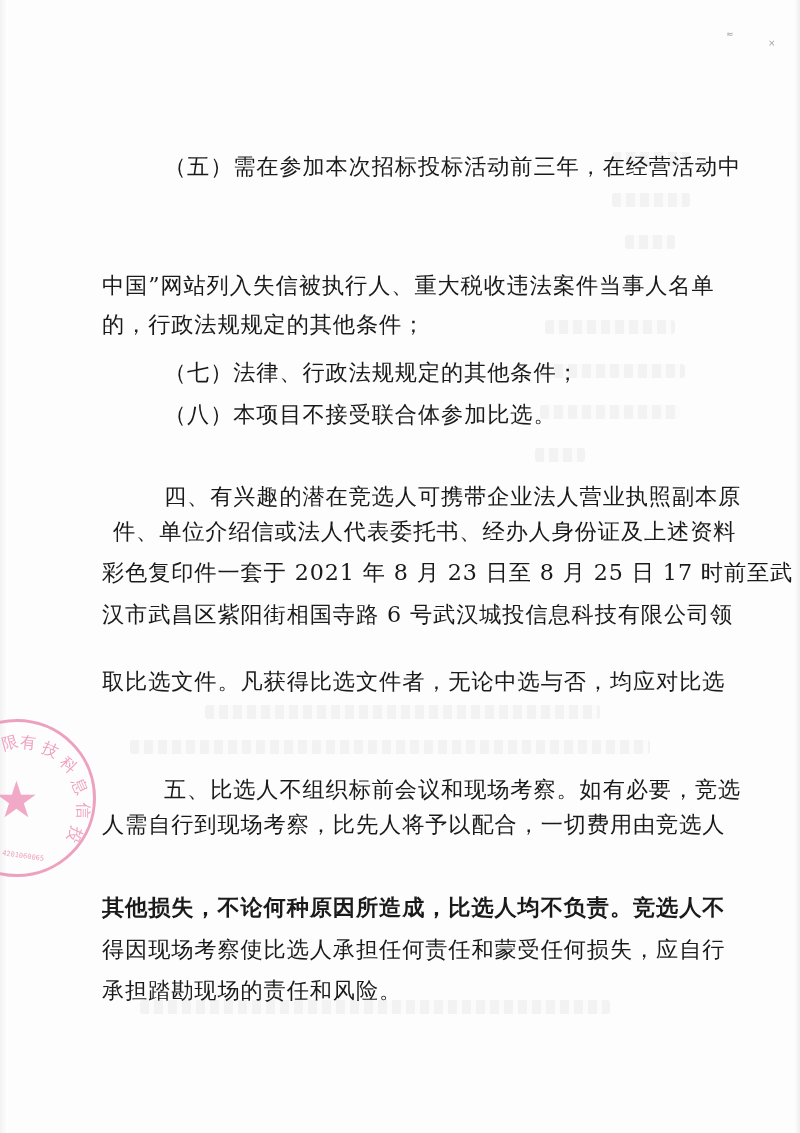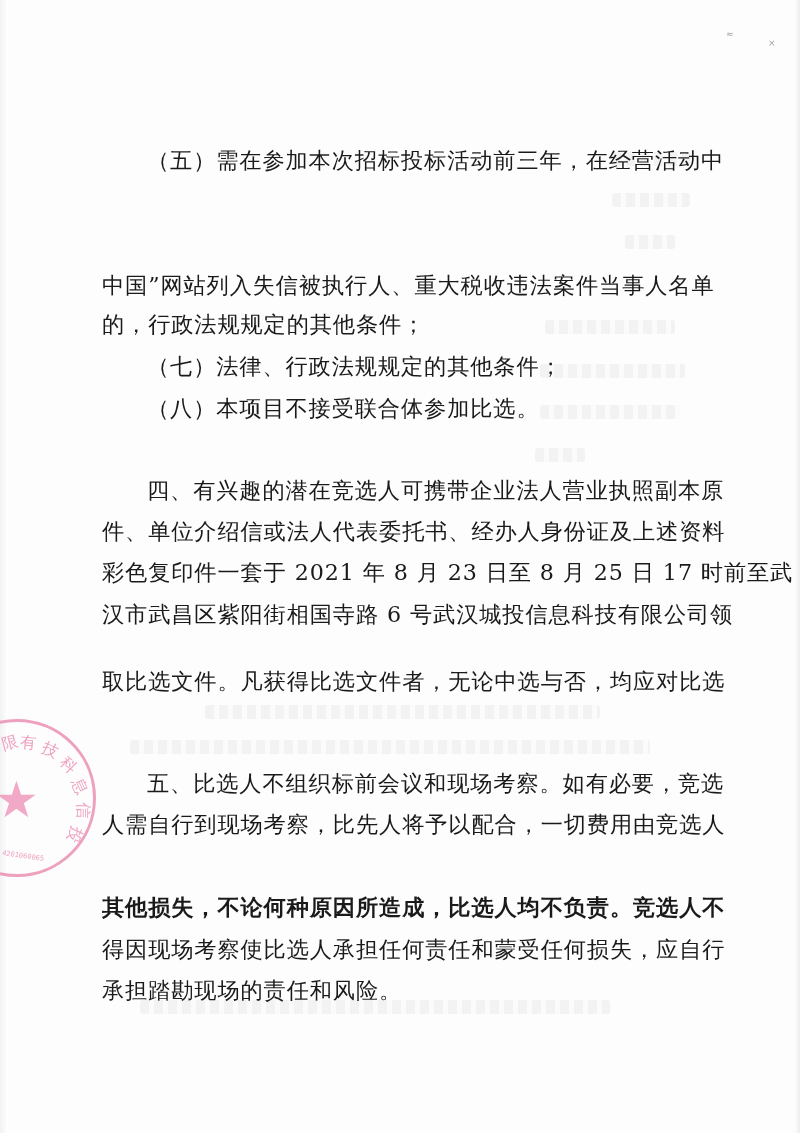--- a/index.html
+++ b/index.html
@@ -47,21 +47,21 @@
   }
   .line {
     position: absolute;
     left: 102px;
     height: 30px;
     font-size: 22.2px;
     line-height: 30px;
     white-space: nowrap;
     letter-spacing: 0.9px;
   }
-  .indent { left: 147px; }
+  .indent { left: 164px; margin-top: 6px; }
   
   .seal {
     position: absolute;
     left: -62px;
     top: 719px;
     width: 158px;
     height: 158px;
     border: 3px solid rgba(232, 130, 170, 0.75);
     border-radius: 50%;
     box-sizing: border-box;
@@ -117,21 +117,21 @@
   <div class="line indent" style="top:145px;">（五）需在参加本次招标投标活动前三年，在经营活动中</div>
 
   <div class="line" style="top:270px;">中国”网站列入失信被执行人、重大税收违法案件当事人名单</div>
   <div class="line" style="top:309px;">的，行政法规规定的其他条件；</div>
 
   <div class="line indent" style="top:351px;">（七）法律、行政法规规定的其他条件；</div>
 
   <div class="line indent" style="top:393px;">（八）本项目不接受联合体参加比选。</div>
 
   <div class="line indent" style="top:475px;">四、有兴趣的潜在竞选人可携带企业法人营业执照副本原</div>
-  <div class="line" style="top:516px;">件、单位介绍信或法人代表委托书、经办人身份证及上述资料</div>
+  <div class="line" style="top:516px;margin-left:11px;">件、单位介绍信或法人代表委托书、经办人身份证及上述资料</div>
   <div class="line" style="top:557px;">彩色复印件一套于 2021 年 8 月 23 日至 8 月 25 日 17 时前至武</div>
   <div class="line" style="top:599px;">汉市武昌区紫阳街相国寺路 6 号武汉城投信息科技有限公司领</div>
   <div class="line" style="top:666px;">取比选文件。凡获得比选文件者，无论中选与否，均应对比选</div>
 
   <div class="line indent" style="top:768px;">五、比选人不组织标前会议和现场考察。如有必要，竞选</div>
   <div class="line" style="top:809px;">人需自行到现场考察，比先人将予以配合，一切费用由竞选人</div>
   <div class="line" style="top:892px;font-weight:bold;">其他损失，不论何种原因所造成，比选人均不负责。竞选人不</div>
   <div class="line" style="top:934px;">得因现场考察使比选人承担任何责任和蒙受任何损失，应自行</div>
   <div class="line" style="top:975px;">承担踏勘现场的责任和风险。</div>
 

